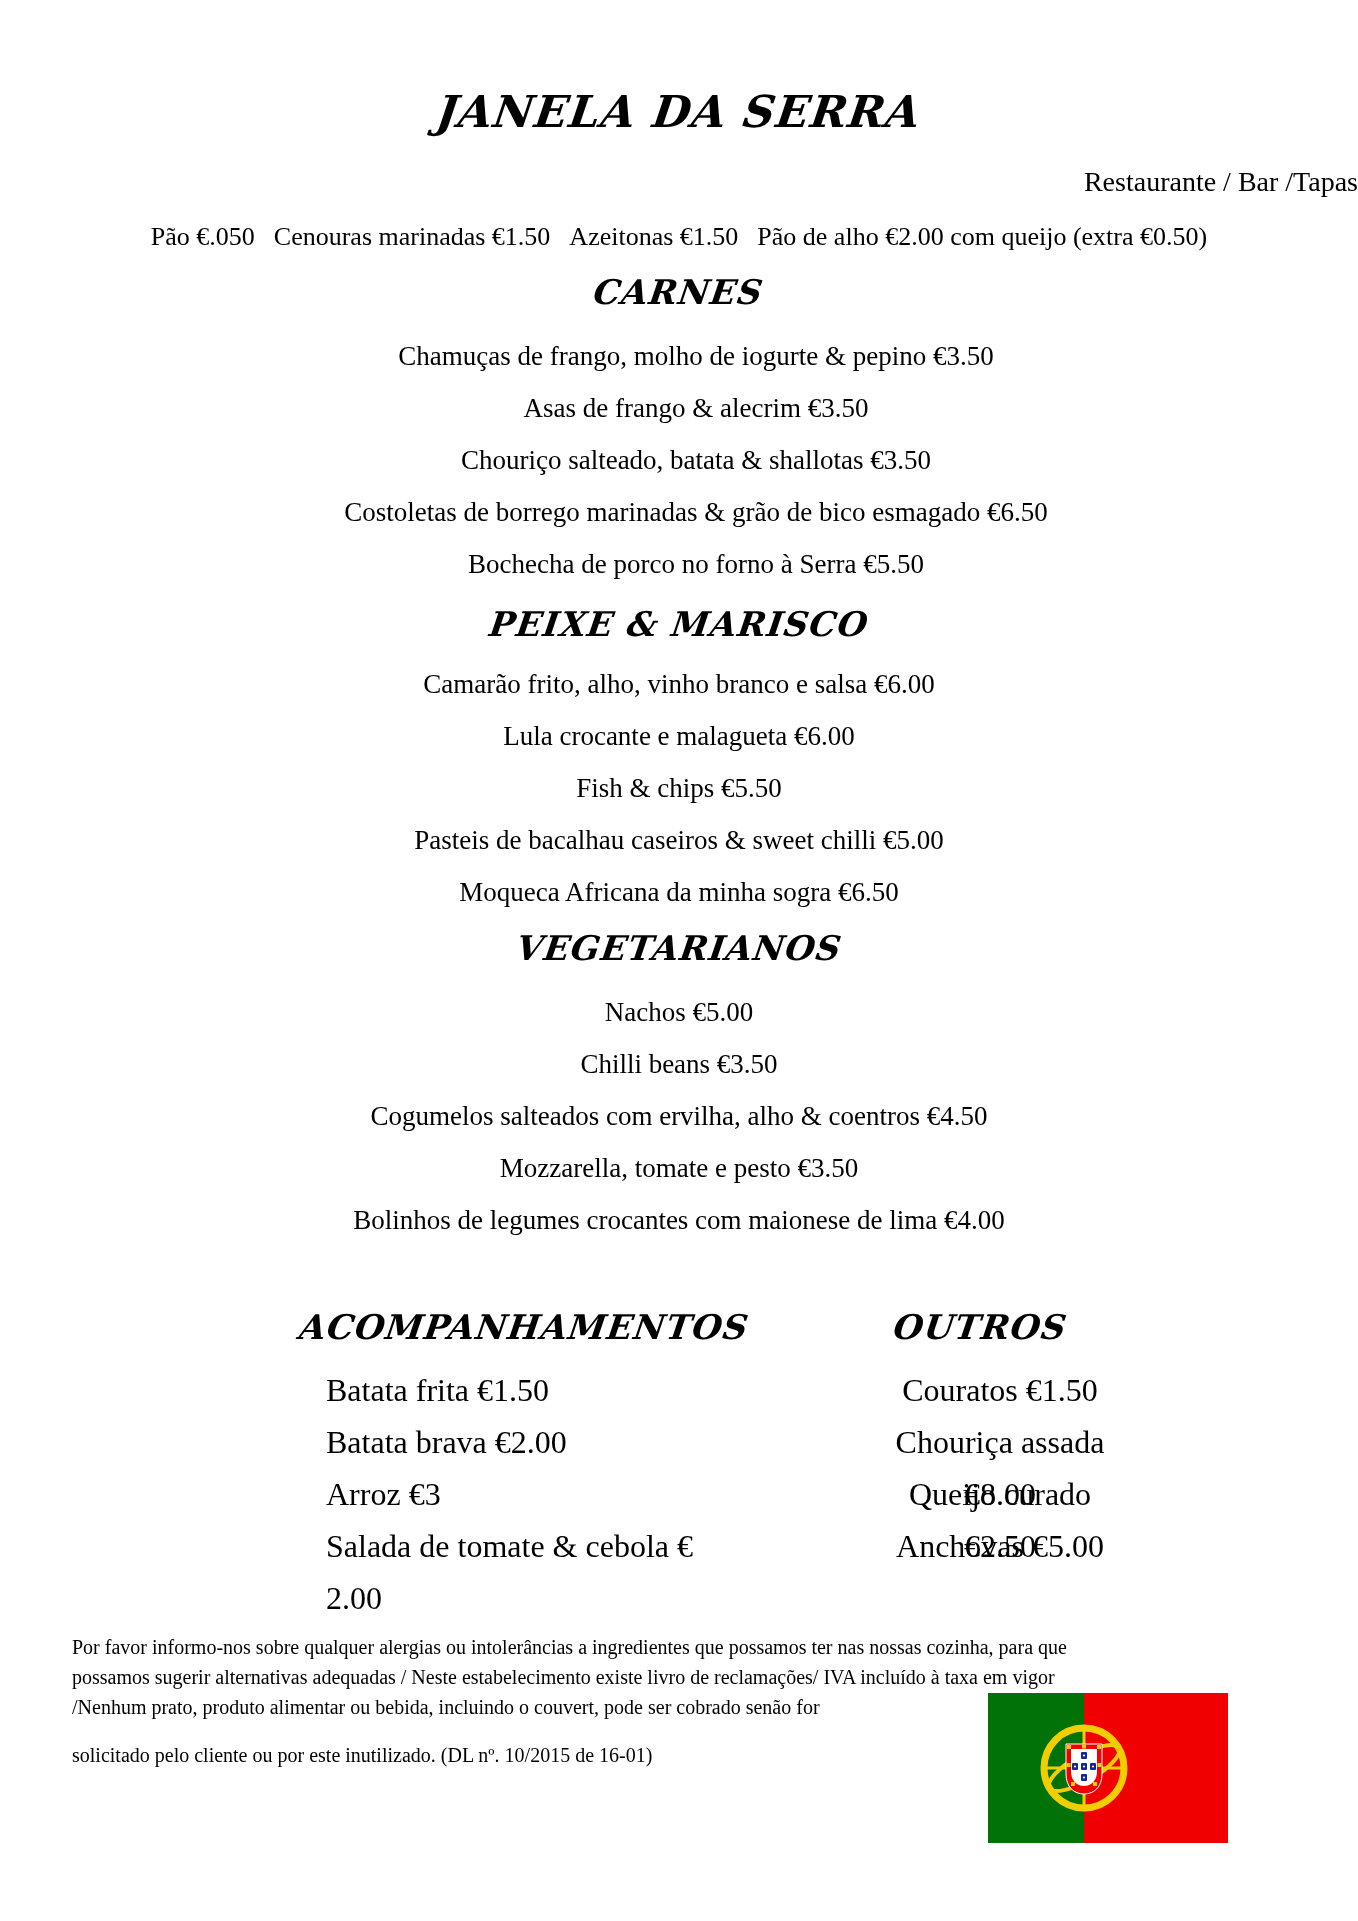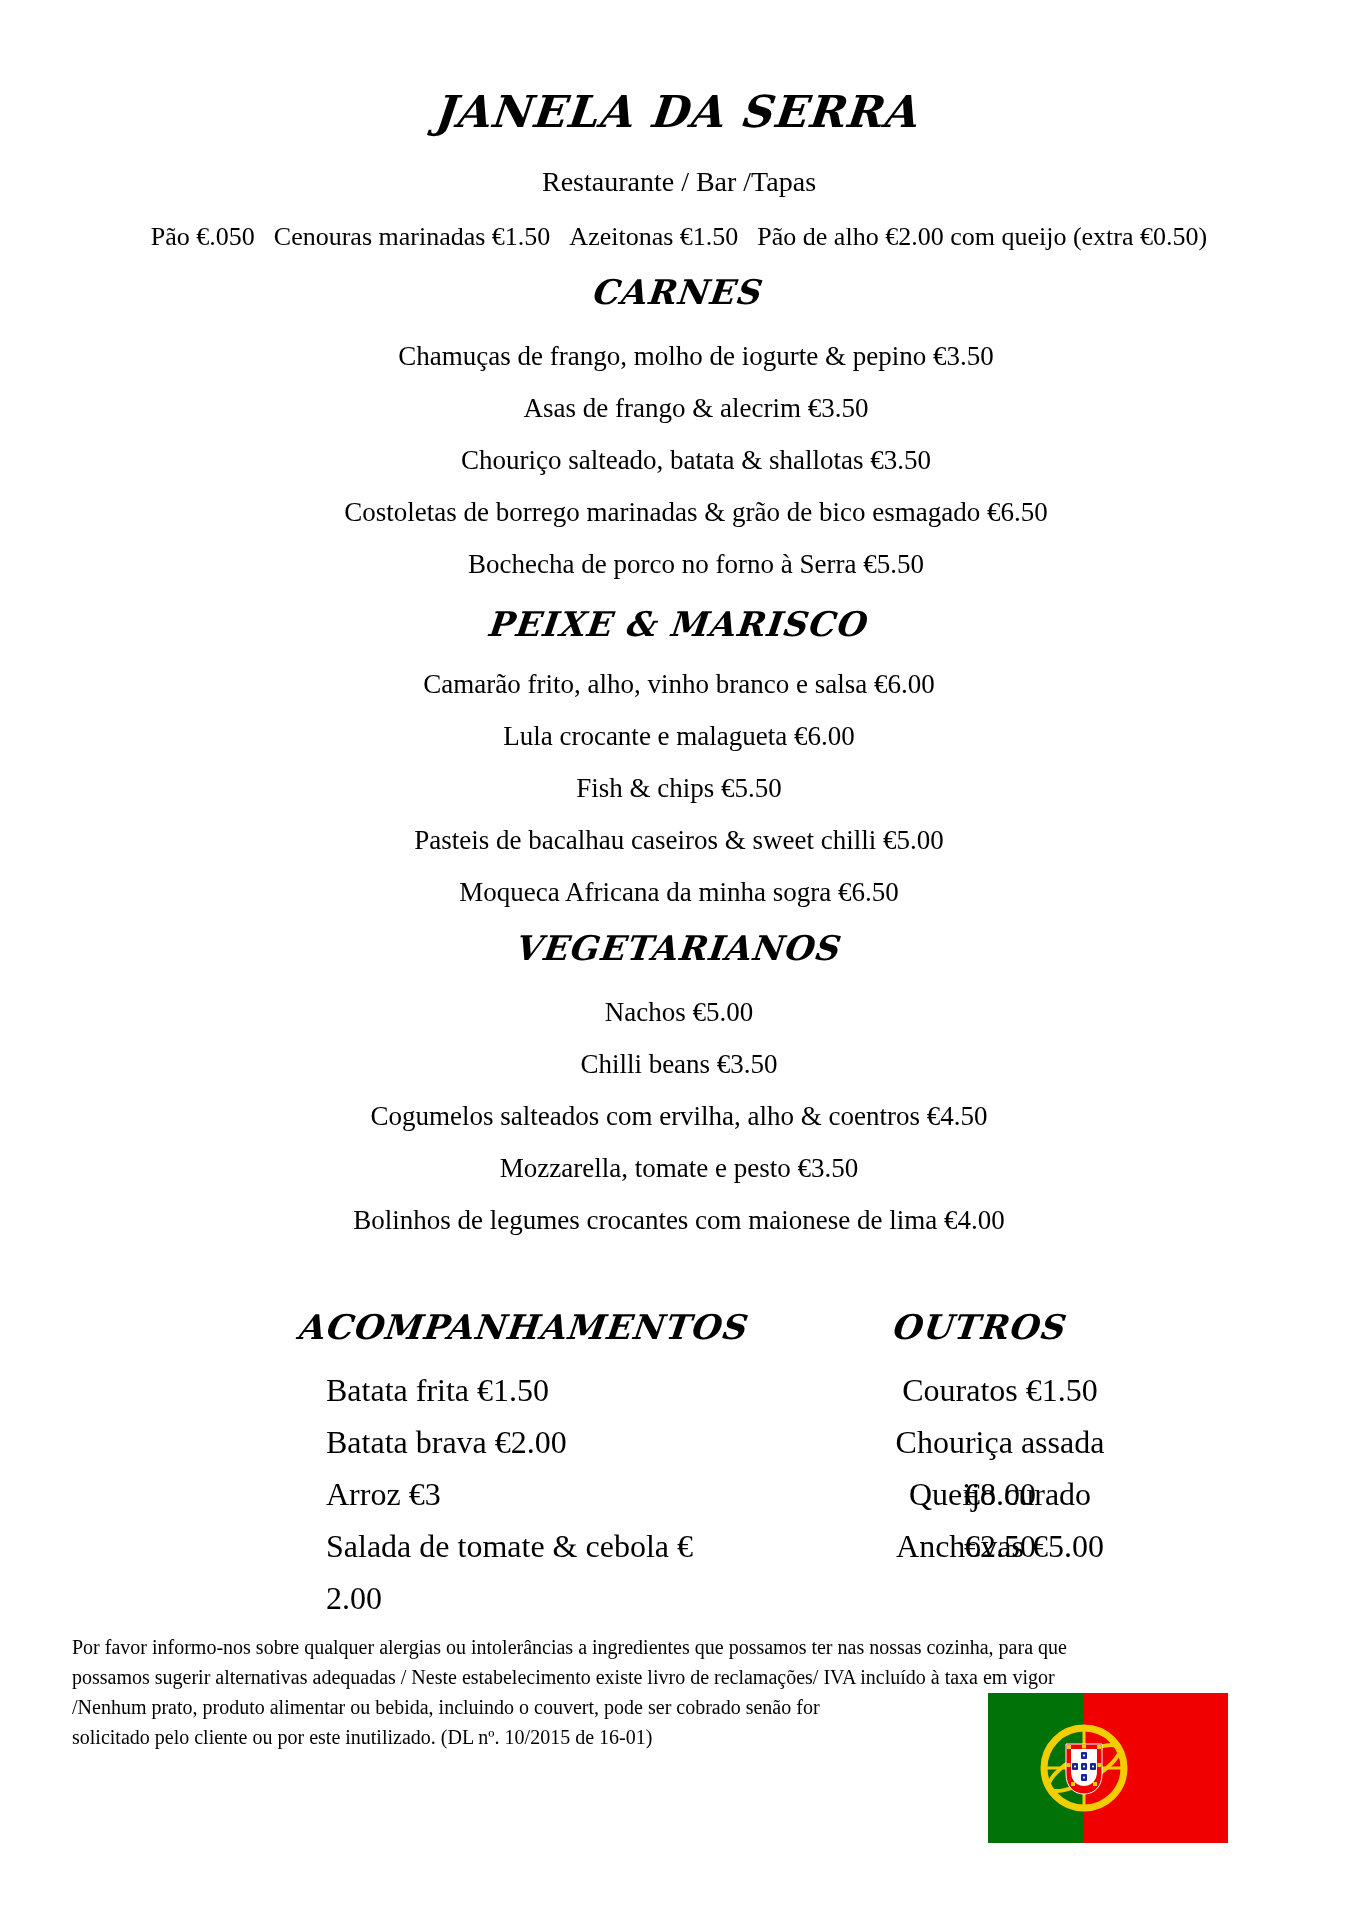--- a/index.html
+++ b/index.html
@@ -20,21 +20,21 @@
     white-space: nowrap;
   }
   .script-inner {
     display: inline-block;
     transform: skewX(-8deg);
     font-family: "DejaVu Serif", serif;
     font-style: italic;
     font-weight: bold;
   }
   .title { top: 84px; height: 56px; line-height: 56px; font-size: 44px; letter-spacing: 1px; }
-  .subtitle { top: 160px; height: 44px; line-height: 44px; font-size: 28px; }
+  .subtitle { top: 160px; height: 44px; line-height: 44px; font-size: 28px; text-align: right; }
   .couvert {
     position: absolute;
     top: 211px;
     left: 0;
     width: 100%;
     height: 52px;
     display: flex;
     justify-content: center;
     align-items: center;
     gap: 19px;
@@ -61,21 +61,21 @@
   .col-right .col-item { padding-left: 40px; text-align: center; }
   .footer {
     position: absolute;
     top: 1632px;
     left: 72px;
     width: 1210px;
     font-size: 20px;
     text-align: left;
   }
   .footer-line { line-height: 30px; white-space: nowrap; }
-  .footer-line-last { }
+  .footer-line-last { margin-top: 18px; }
   .flag { position: absolute; left: 988px; top: 1693px; width: 240px; height: 150px; }
 </style>
 </head>
 <body>
 
 <div class="doc">
 
   <div class="center-line title">
     <span class="script-inner">JANELA DA SERRA</span>
   </div>

